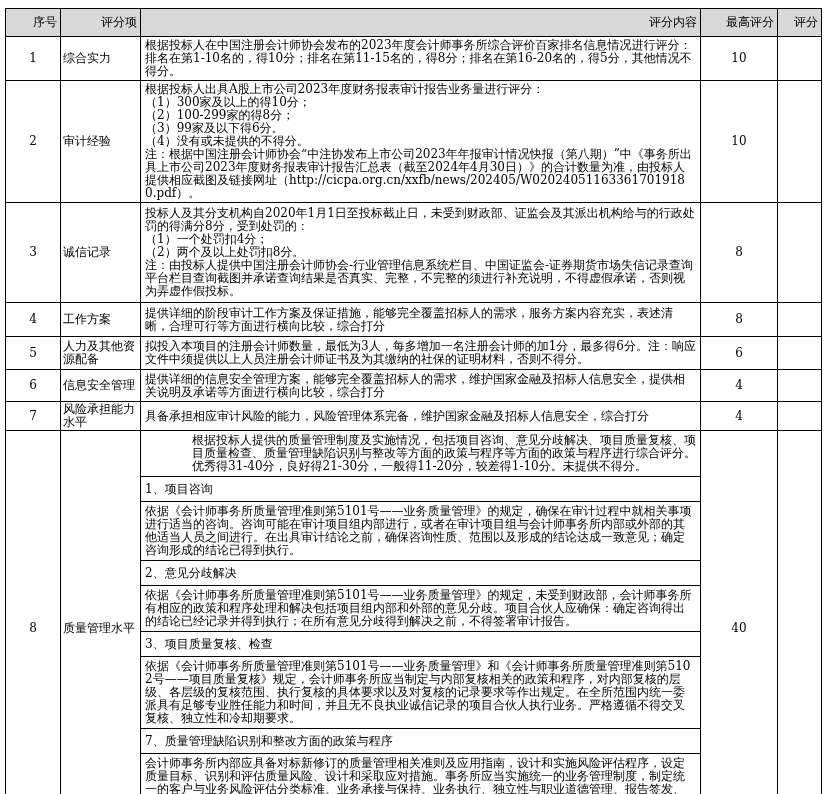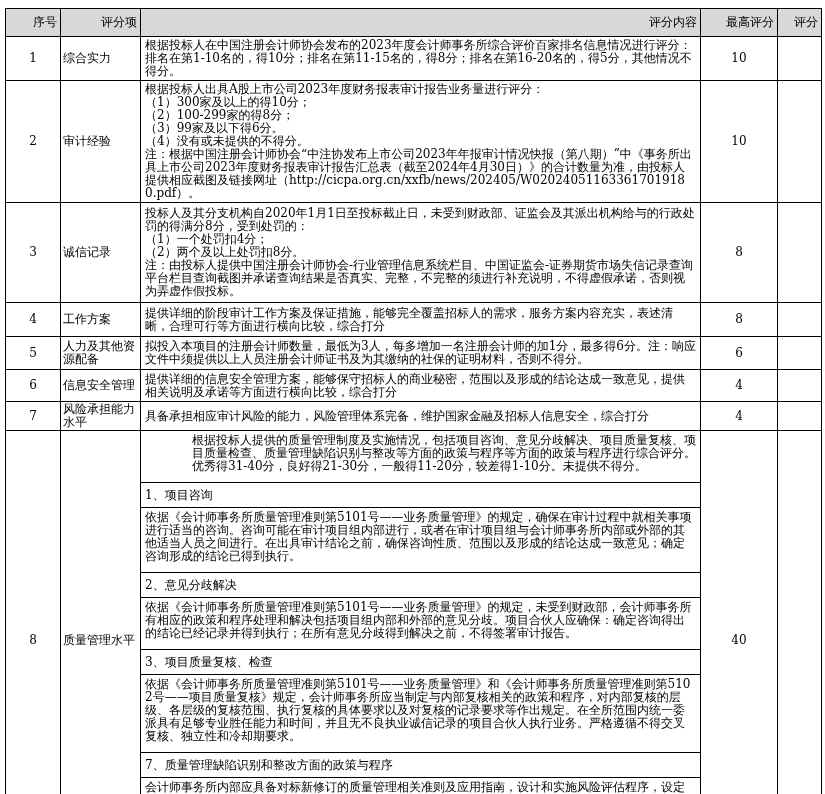--- a/index.html
+++ b/index.html
@@ -20,21 +20,21 @@
   }
   th {
     background: #d8d8d8; height: 28px;
     text-align: right; vertical-align: middle; font-weight: normal;
   }
   td.c-no, td.c-max, td.c-score { text-align: center; vertical-align: middle; }
   td.c-item { vertical-align: middle; padding: 1px 2px; }
   td.c-content { text-align: left; vertical-align: middle; white-space: pre-line; padding: 2px 4px; }
   td.r8cell { padding: 0; vertical-align: top; }
   .r8-block { padding: 3px 4px; white-space: pre-line; margin-left: 47px; }
-  .r8-title { padding: 6px 4px 5px 4px; border-top: 1px solid #000000; white-space: pre-line; margin-top: 6px; }
+  .r8-title { padding: 6px 4px 5px 4px; border-top: 1px solid #000000; white-space: pre-line; }
   .r8-body { padding: 3px 4px; border-top: 1px solid #000000; white-space: pre-line; }
   tr.h-r1 { height: 33px; }
   tr.h-r2 { height: 110px; }
   tr.h-r3 { height: 100px; }
   tr.h-r4 { height: 34px; }
   tr.h-r5 { height: 33px; }
   tr.h-r6 { height: 32px; }
   tr.h-r7 { height: 27px; }
 </style>
 </head>
@@ -98,21 +98,21 @@
       <tr class="h-r5">
         <td class="c-no">5</td>
         <td class="c-item">人力及其他资源配备</td>
         <td class="c-content">拟投入本项目的注册会计师数量，最低为3人，每多增加一名注册会计师的加1分，最多得6分。注：响应文件中须提供以上人员注册会计师证书及为其缴纳的社保的证明材料，否则不得分。</td>
         <td class="c-max">6</td>
         <td class="c-score"></td>
       </tr>
       <tr class="h-r6">
         <td class="c-no">6</td>
         <td class="c-item">信息安全管理</td>
-        <td class="c-content">提供详细的信息安全管理方案，能够保守招标人的商业秘密，范围以及形成的结论达成一致意见，提供相关说明及承诺等方面进行横向比较，综合打分</td>
+        <td class="c-content">提供详细的信息安全管理方案，能够完全覆盖招标人的需求，维护国家金融及招标人信息安全，提供相关说明及承诺等方面进行横向比较，综合打分</td>
         <td class="c-max">4</td>
         <td class="c-score"></td>
       </tr>
       <tr class="h-r7">
         <td class="c-no">7</td>
         <td class="c-item">风险承担能力水平</td>
         <td class="c-content">具备承担相应审计风险的能力，风险管理体系完备，维护国家金融及招标人信息安全，综合打分</td>
         <td class="c-max">4</td>
         <td class="c-score"></td>
       </tr>

